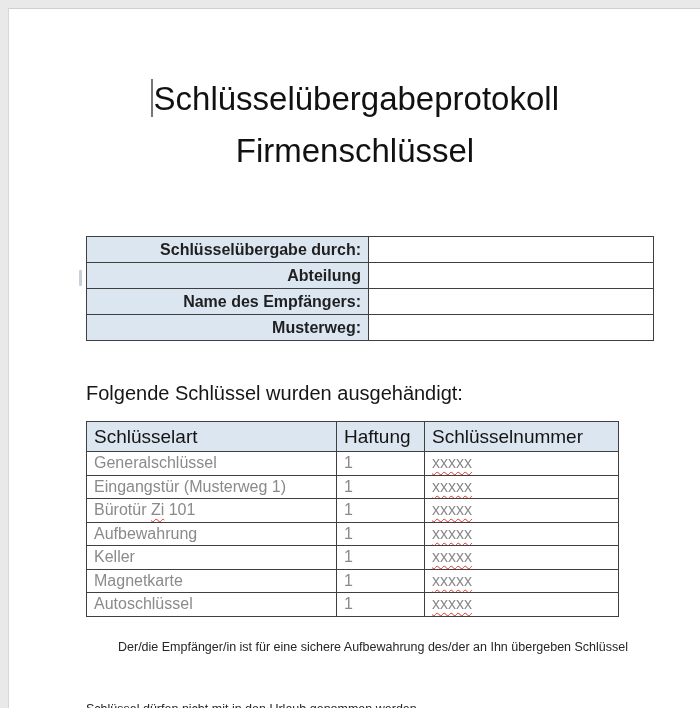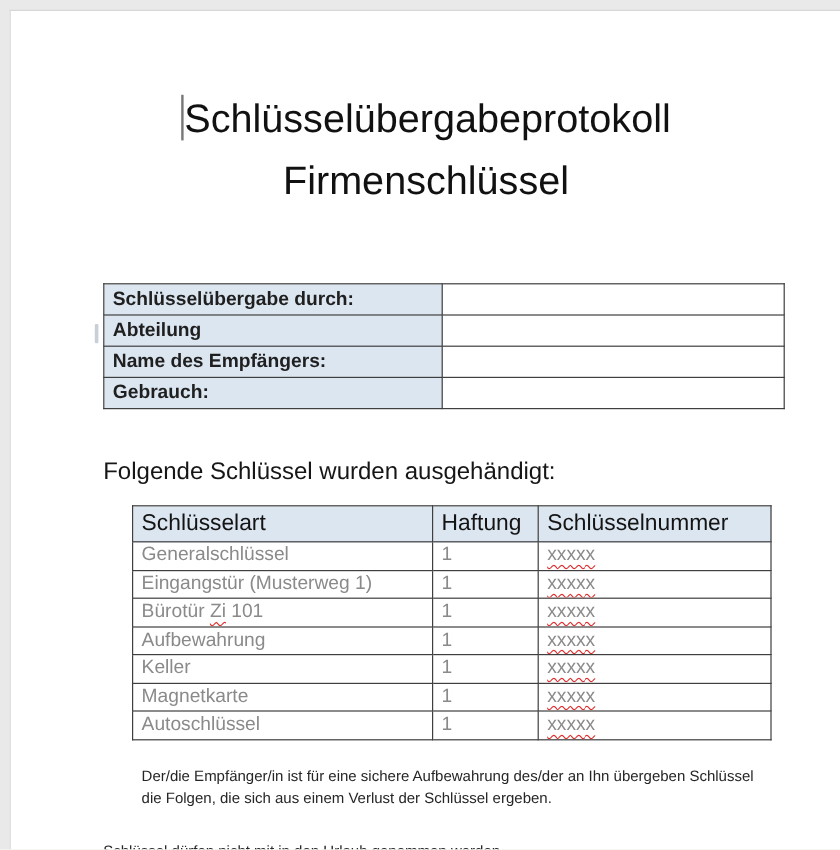--- a/index.html
+++ b/index.html
@@ -50,20 +50,21 @@
     position:absolute;
     left:77px;top:227px;
     table-layout:fixed;
   }
   .handover-table td{
     border:1px solid var(--border_dark);
     height:26px;
     font-size:16px;
     vertical-align:middle;
     padding:0 7px;
+    text-align:right;
   }
   .handover-table td.label-cell{
     width:282px;
     background:var(--cell_blue);
     font-weight:700;
     color:#1f1f1f;
   }
   .handover-table td.value-cell{width:285px;background:#fff;}
   .row-marker{
     position:absolute;
@@ -77,21 +78,20 @@
     position:absolute;
     left:77px;top:373px;
     font-size:20px;
     color:#161616;
   }
   
   .keys-table{
     position:absolute;
     left:77px;top:412px;
     table-layout:fixed;
-    margin-left:24px;
   }
   .keys-table th{
     border:1px solid var(--border_dark);
     background:var(--cell_blue);
     height:30px;
     font-size:19px;
     font-weight:400;
     color:#141414;
     text-align:left;
     vertical-align:middle;
@@ -154,21 +154,21 @@
       </tr>
       <tr>
         <td class="label-cell">Abteilung</td>
         <td class="value-cell"></td>
       </tr>
       <tr>
         <td class="label-cell">Name des Empfängers:</td>
         <td class="value-cell"></td>
       </tr>
       <tr>
-        <td class="label-cell">Gebrauch:</td>
+        <td class="label-cell">Musterweg:</td>
         <td class="value-cell"></td>
       </tr>
     </tbody>
   </table>
 
   <div class="intro-line">Folgende Schlüssel wurden ausgehändigt:</div>
 
   <table class="keys-table">
     <thead>
       <tr>
@@ -211,18 +211,17 @@
       <tr>
         <td><span>Autoschlüssel</span><span class="misspelled"></span><span></span></td>
         <td>1</td>
         <td><span class="misspelled">xxxxx</span></td>
       </tr>
     </tbody>
   </table>
 
   <div class="disclaimer">
     <div>Der/die Empfänger/in ist für eine sichere Aufbewahrung des/der an Ihn übergeben Schlüssel</div>
-    <div>die Folgen, die sich aus einem Verlust der Schlüssel ergeben.</div>
   </div>
 
   <div class="cutoff-line">Schlüssel dürfen nicht mit in den Urlaub genommen werden.</div>
 
 </div>
 
 </body></html>

